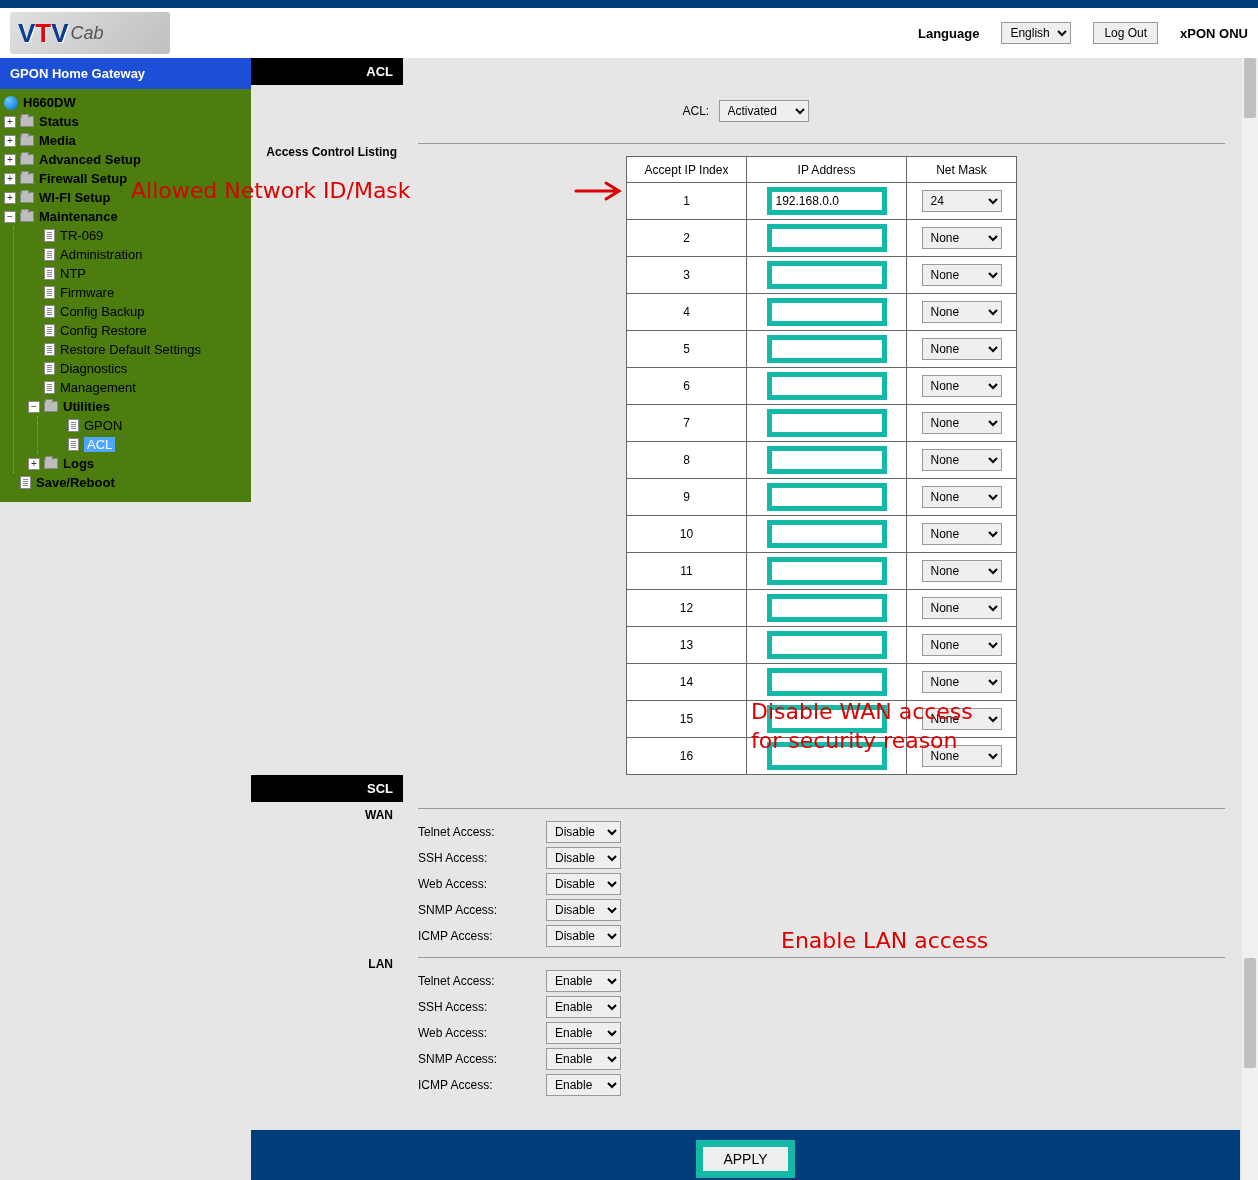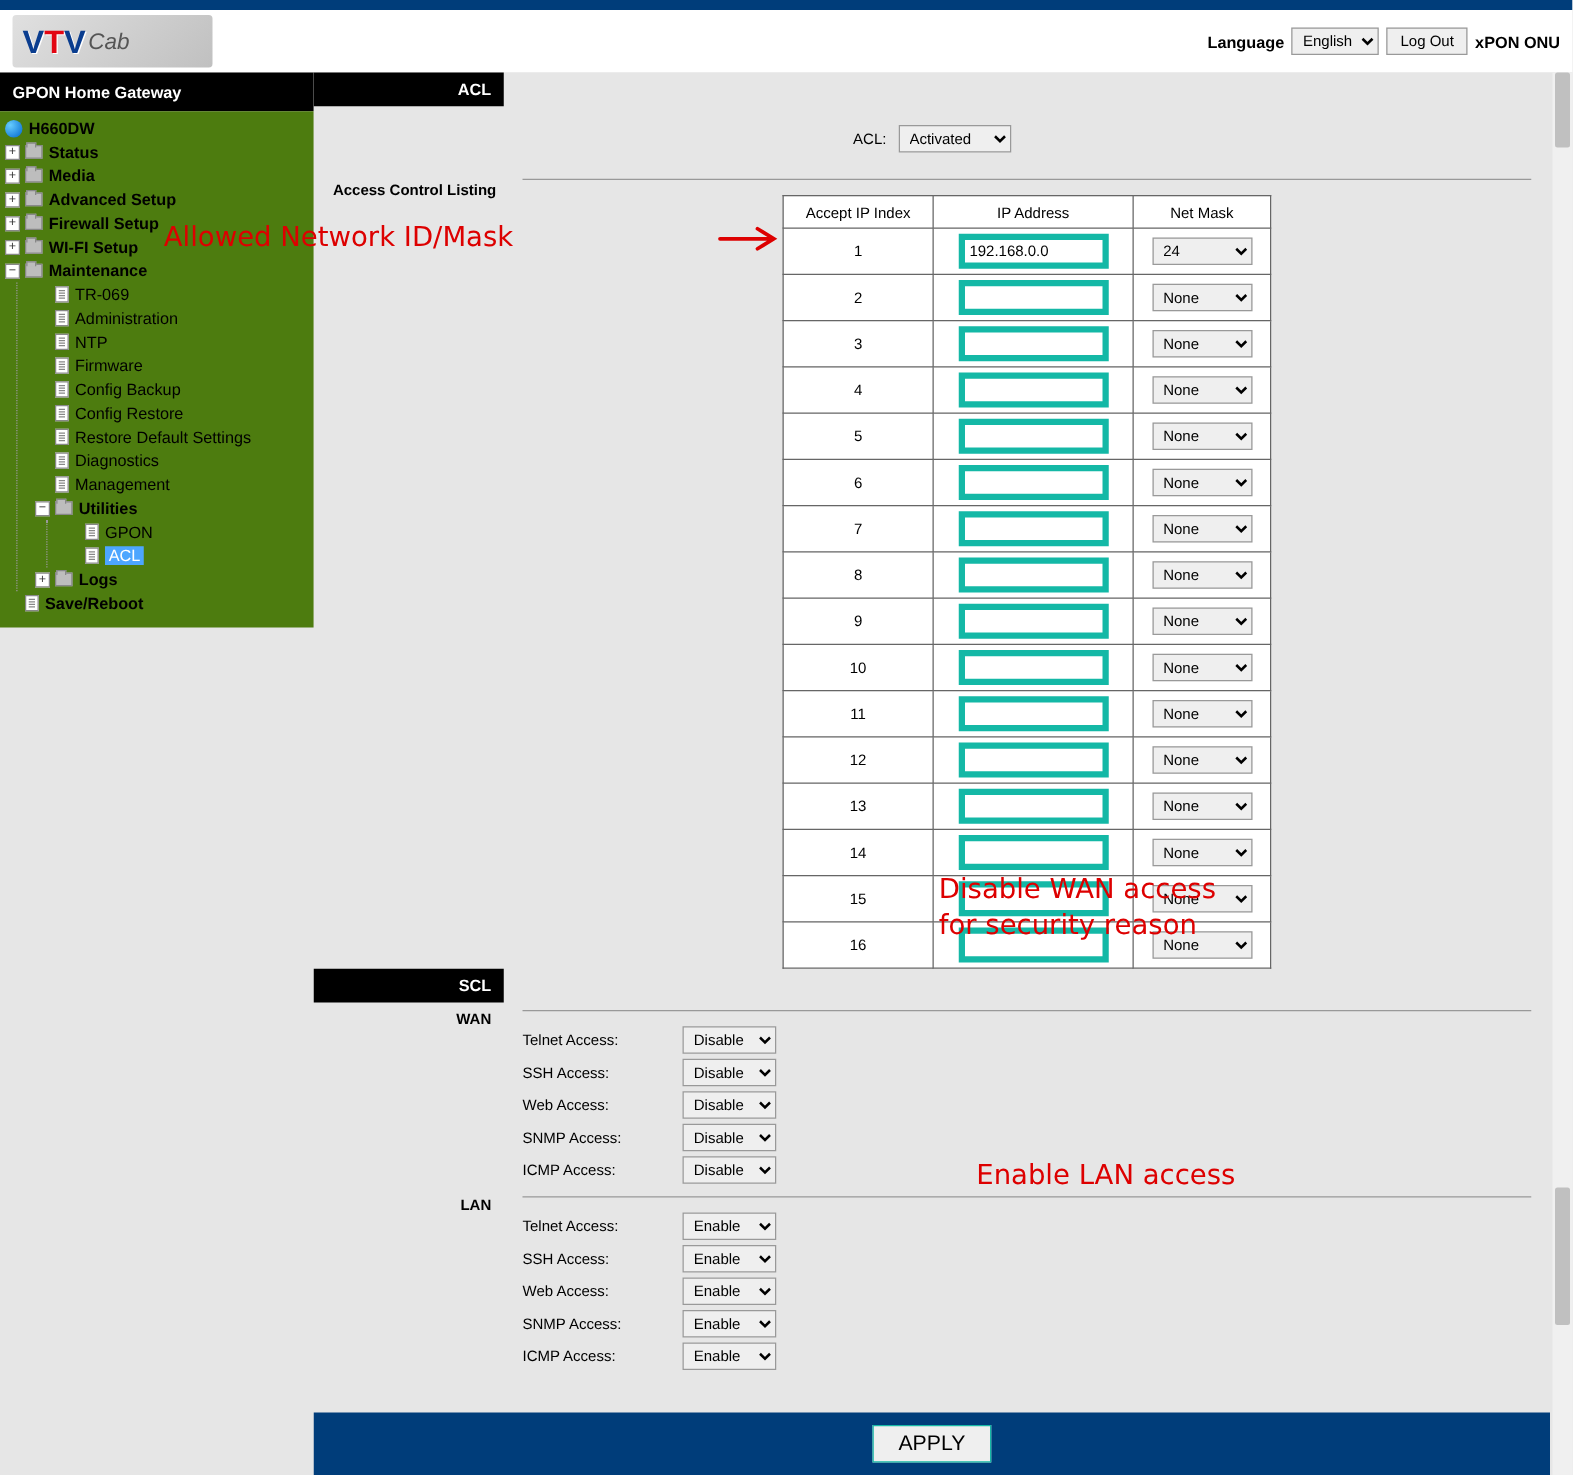--- a/index.html
+++ b/index.html
@@ -4,28 +4,28 @@
 <style>
 * { box-sizing: border-box; margin: 0; padding: 0; }
 body { font-family: Arial, sans-serif; font-size: 12px; background: #fff; width: 1258px; }
 .topbar { height: 8px; background: #003d7a; }
 .header { display: flex; align-items: center; justify-content: space-between; padding: 5px 10px; height: 50px; }
 .logo { display: flex; align-items: center; }
 .logo-img { width: 160px; height: 42px; background: linear-gradient(135deg, #e0e0e0, #c0c0c0); border-radius: 3px; position: relative; display:flex; align-items:center; padding-left:8px; }
 .logo-v { font-weight: bold; font-size: 26px; color: #0a3d8f; text-shadow: 1px 1px 0 #fff; }
 .logo-v .r { color: #e20613; }
 .logo-cab { font-style: italic; font-size: 18px; color: #555; margin-left: 2px; }
-.header-right { display: flex; align-items: center; gap: 6px; font-size: 13px; }
+.header-right { display: flex; align-items: center; gap: 22px; font-size: 13px; }
 .header-right b { font-weight: bold; }
 select, input[type=text], button { font-family: inherit; font-size: 12px; }
 select { background: #efefef; border: 1px solid #999; padding: 2px 4px; }
 button { background: #efefef; border: 1px solid #999; padding: 3px 10px; cursor: pointer; }
 .content-area { display: flex; background: #e6e6e6; }
 .sidebar { width: 251px; flex-shrink: 0; }
-.sidebar-title { background: #000000; color: #fff; padding: 8px 10px; font-weight: bold; font-size: 13px; }
+.sidebar-title { background: #1d4ed8; color: #fff; padding: 8px 10px; font-weight: bold; font-size: 13px; }
 .tree { background: #4d7c0f; padding: 4px 0 10px 4px; font-size: 13px; }
 .node { display: flex; align-items: center; padding: 2px 0; cursor: pointer; }
 .node .exp { width: 12px; height: 12px; border: 1px solid #888; background: #fff; display: inline-flex; align-items: center; justify-content: center; font-size: 10px; line-height: 1; margin-right: 4px; color:#333; }
 .node .exp.hidden { visibility: hidden; }
 .node .ico { width: 14px; height: 11px; background: #bdbdbd; border: 1px solid #888; margin-right: 5px; position: relative; }
 .node .ico.folder::before { content: ''; position: absolute; top: -3px; left: 0; width: 6px; height: 3px; background: #bdbdbd; border: 1px solid #888; border-bottom: none; }
 .node .ico.page { background: #fff; width: 11px; height: 13px; border: 1px solid #888; }
 .node .ico.page::after { content:''; position:absolute; left:2px; top:2px; width:5px; height:1px; background:#888; box-shadow: 0 2px 0 #888, 0 4px 0 #888, 0 6px 0 #888; }
 .node .ico.globe { width: 14px; height: 14px; border-radius: 50%; background: radial-gradient(circle at 30% 30%, #6cf, #06c); border: none; }
 .node .lbl.bold { font-weight: bold; }
@@ -43,21 +43,21 @@
 .acl-table { margin: 0 auto; border-collapse: collapse; }
 .acl-table th, .acl-table td { border: 1px solid #666; padding: 4px 8px; text-align: center; font-weight: normal; font-size: 12px; height: 26px; }
 .acl-table th { background: #fff; }
 .acl-table td { background: #fff; }
 .ip-input { width: 120px; padding: 2px 4px; border: 5px solid #14b8a6; }
 .mask-sel { width: 80px; }
 .svc-row { display: flex; align-items: center; margin: 4px 0; }
 .svc-row .svc-lbl { width: 120px; text-align: left; margin-right: 8px; }
 .svc-sel { width: 75px; }
 .apply-bar { background: #003d7a; padding: 10px; text-align: center; margin-top: 30px; }
-.apply-bar button { padding: 4px 20px; background: #efefef; border: 1px solid #14b8a6; font-size:17px; }
+.apply-bar button { padding: 4px 20px; background: #efefef; border: 7px solid #14b8a6; font-size:14px; }
 .annot { position: absolute; color: #dd0000; font-size: 22px; font-family: "DejaVu Sans", Arial, sans-serif; pointer-events: none; }
 .arrow-annot { position: absolute; pointer-events: none; }
 .section-left.gray { color: #000; }
 .wan-lan-left { width: 152px; text-align: right; font-weight: bold; padding: 6px 10px 6px 0; font-size:12px; }
 .flex-row { display:flex; }
 .body-col { flex:1; padding: 0 15px; }
 </style>
 </head>
 <body>
 

